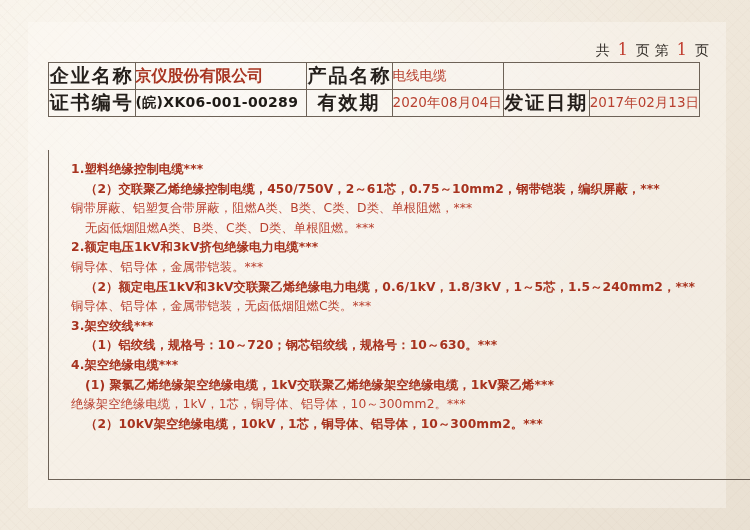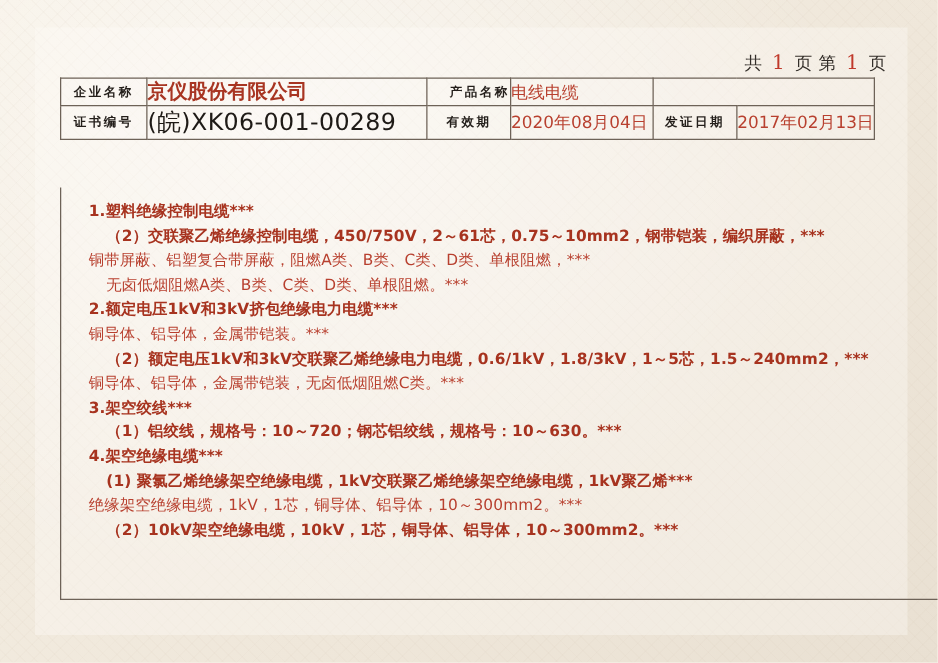--- a/index.html
+++ b/index.html
@@ -71,21 +71,21 @@
     border: 1px solid #6d6257;
     border-collapse: collapse;
     background: rgba(255,255,255,0.10);
   }
   .cert-table td {
     border: 1px solid #6d6257;
     padding: 0;
     vertical-align: middle;
   }
   .lbl-cell {
-    font-size: 10px;
+    font-size: 19px;
     font-weight: bold;
     color: #241f1b;
     text-align: center;
     letter-spacing: 2px;
     white-space: nowrap;
     padding: 5px 8px;
     font-family: "DejaVu Sans", "Liberation Sans", sans-serif;
   }
   .val-cell {
     font-size: 13.5px;
@@ -93,22 +93,22 @@
     padding: 5px 10px;
     white-space: nowrap;
     font-family: "DejaVu Sans", "Liberation Sans", sans-serif;
   }
   .val-cell.bold {
     font-weight: bold;
     font-size: 16px;
     color: #a83522;
   }
   .val-cell.cert-no {
-    font-weight: normal;
-    font-size: 19px;
+    font-weight: bold;
+    font-size: 14px;
     color: #1e1a16;
     letter-spacing: 0.3px;
   }
 
   
   .content-box {
     position: absolute;
     left: 48px;
     top: 150px;
     width: 728px;

